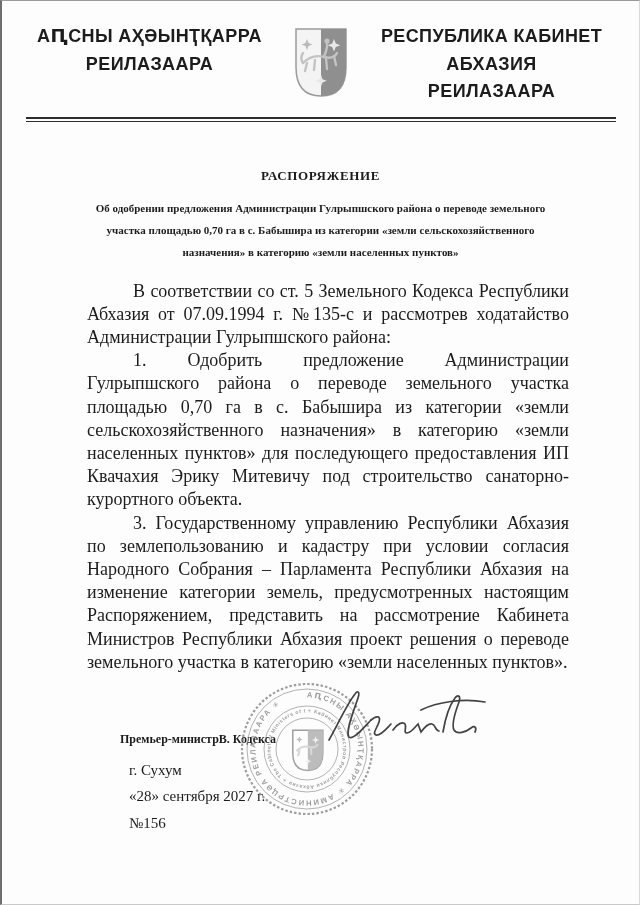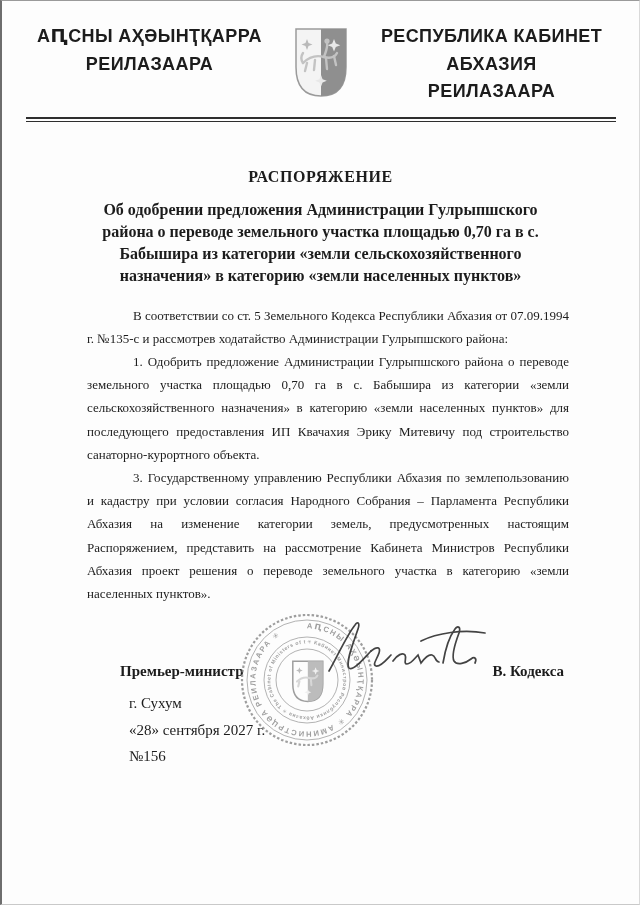--- a/index.html
+++ b/index.html
@@ -38,45 +38,45 @@
   .double-rule{
     margin:11px 23px 0 24px;
     height:2px;
     border-top:2px solid #2e2e2e;
     border-bottom:1px solid #2e2e2e;
   }
   
   .doc-title{
     margin-top:46px;
     text-align:center;
-    font-size:16px;
+    font-size:13px;
     font-weight:bold;
     letter-spacing:.6px;
   }
   .doc-subtitle{
     width:478px;
     margin:13px auto 0 auto;
     text-align:center;
-    font-size:16px;
+    font-size:11px;
     font-weight:bold;
     line-height:22px;
   }
   
   .doc-body{
     margin:17px 70px 0 85px;
-    font-size:13px;
+    font-size:18px;
     line-height:23.2px;
     text-align:justify;
   }
   .doc-body p{margin:0;text-indent:46px;}
   
   .sig-area{position:relative;margin:44px 75px 0 118px;}
   .sig-row{
-    display:flex;justify-content:space-between;align-items:baseline;
-    font-size:15px;font-weight:bold;
+    display:flex;justify-content:flex-start;align-items:baseline;
+    font-size:12px;font-weight:bold;
     padding-top:14px;
   }
   .sig-meta{margin-top:10px;font-size:15px;line-height:26.5px;}
   .sig-meta div{white-space:nowrap;margin-left:9px;}
   .stamp-svg{position:absolute;left:118px;top:-38px;opacity:.82;pointer-events:none;}
   .sign-svg{position:absolute;left:205px;top:-30px;pointer-events:none;}
 </style>
 </head>
 <body>
 

